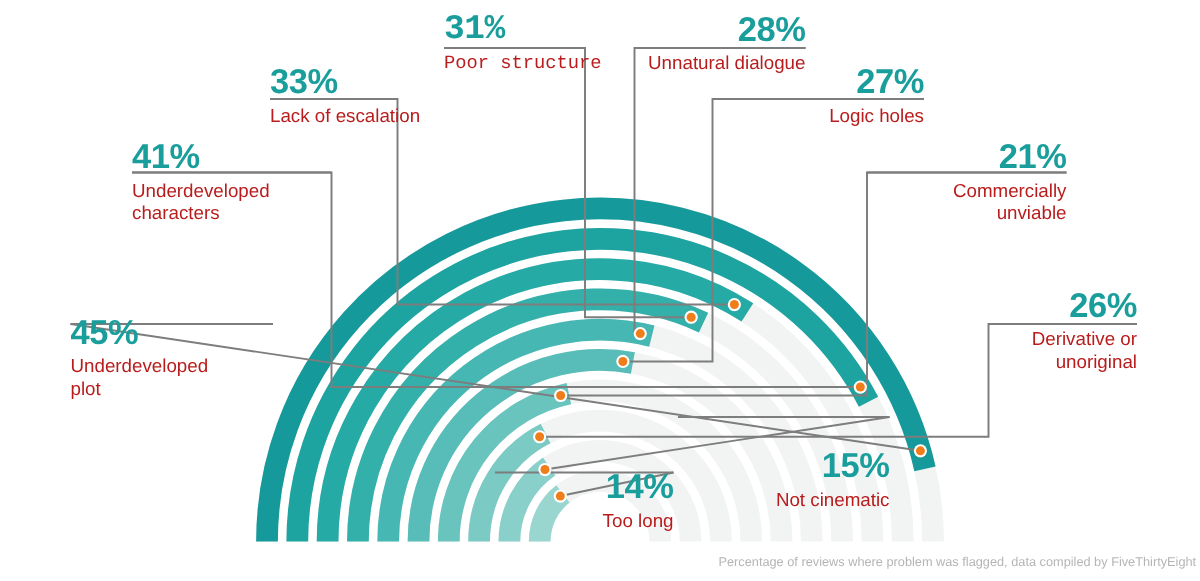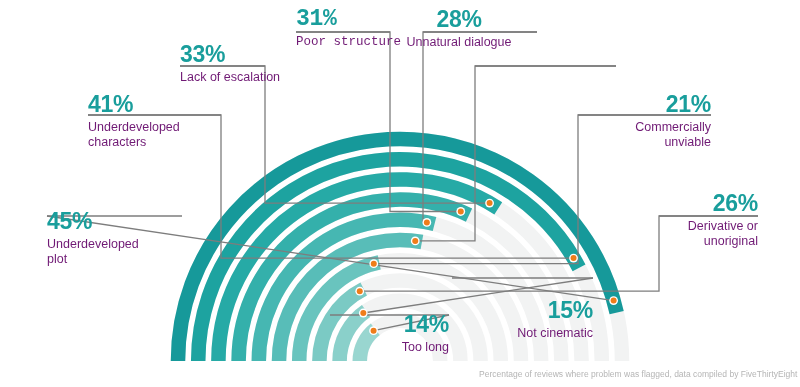--- a/index.html
+++ b/index.html
@@ -15,21 +15,21 @@
   .lbl{position:absolute;}
   .pct{
     color:#199e9c;
     font-size:23px;
     font-weight:bold;
     letter-spacing:-0.3px;
     line-height:26px;
     white-space:nowrap;
   }
   .name{
-    color:#701a75;
+    color:#b91c1c;
     font-size:12.5px;
     line-height:15px;
     white-space:nowrap;
     padding-top:3px;
   }
   .lbl.right{text-align:right;}
   .lbl.left{text-align:left;}
   .footer{
     position:absolute;
     color:#b5b5b5;
@@ -134,25 +134,29 @@
   <div class="lbl left" style="left:180px;top:41px;">
     <div class="pct">33%</div>
     <div class="name">Lack of escalation</div>
   </div>
 
   <div class="lbl left" style="left:296px;top:6px;font-family:Liberation Mono, monospace;">
     <div class="pct">31%</div>
     <div class="name">Poor structure</div>
   </div>
 
-  <div class="lbl right" style="left:381px;top:6px;width:156px;text-align:center;">
+  <div class="lbl right" style="left:381px;top:6px;width:156px;">
     <div class="pct">28%</div>
     <div class="name">Unnatural dialogue</div>
   </div>
 
+  <div class="lbl right" style="left:477px;top:41px;width:139px;">
+    <div class="pct">27%</div>
+    <div class="name">Logic holes</div>
+  </div>
 
   <div class="lbl right" style="left:578px;top:91px;width:133px;">
     <div class="pct">21%</div>
     <div class="name">
       <span>Commercially</span><br>
       <span>unviable</span>
     </div>
   </div>
 
   <div class="lbl right" style="left:640px;top:190px;width:118px;">

